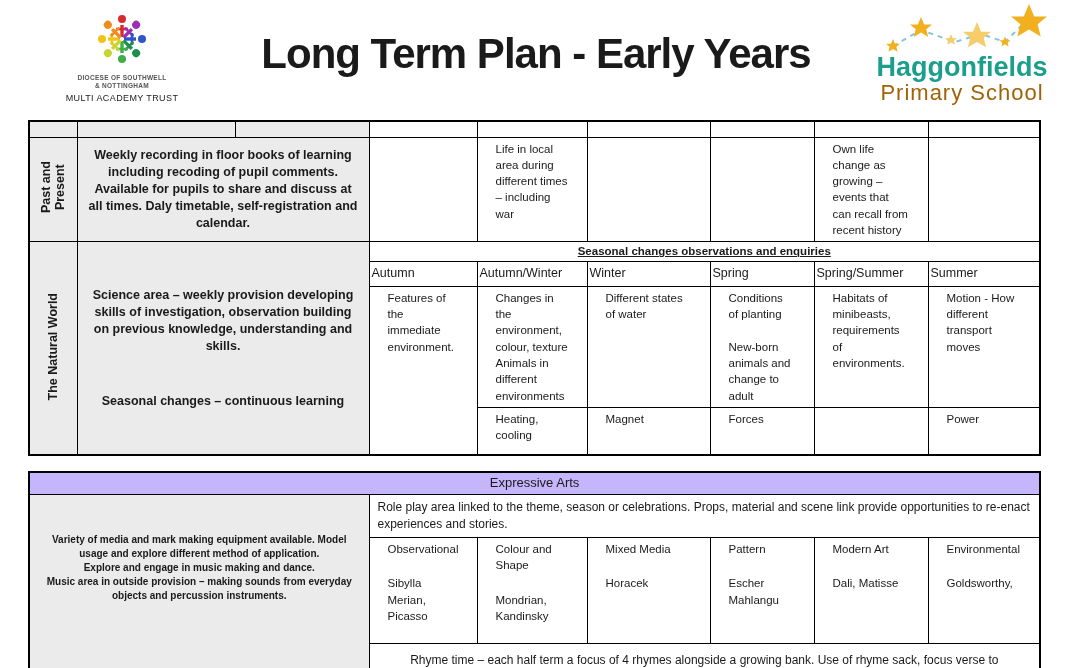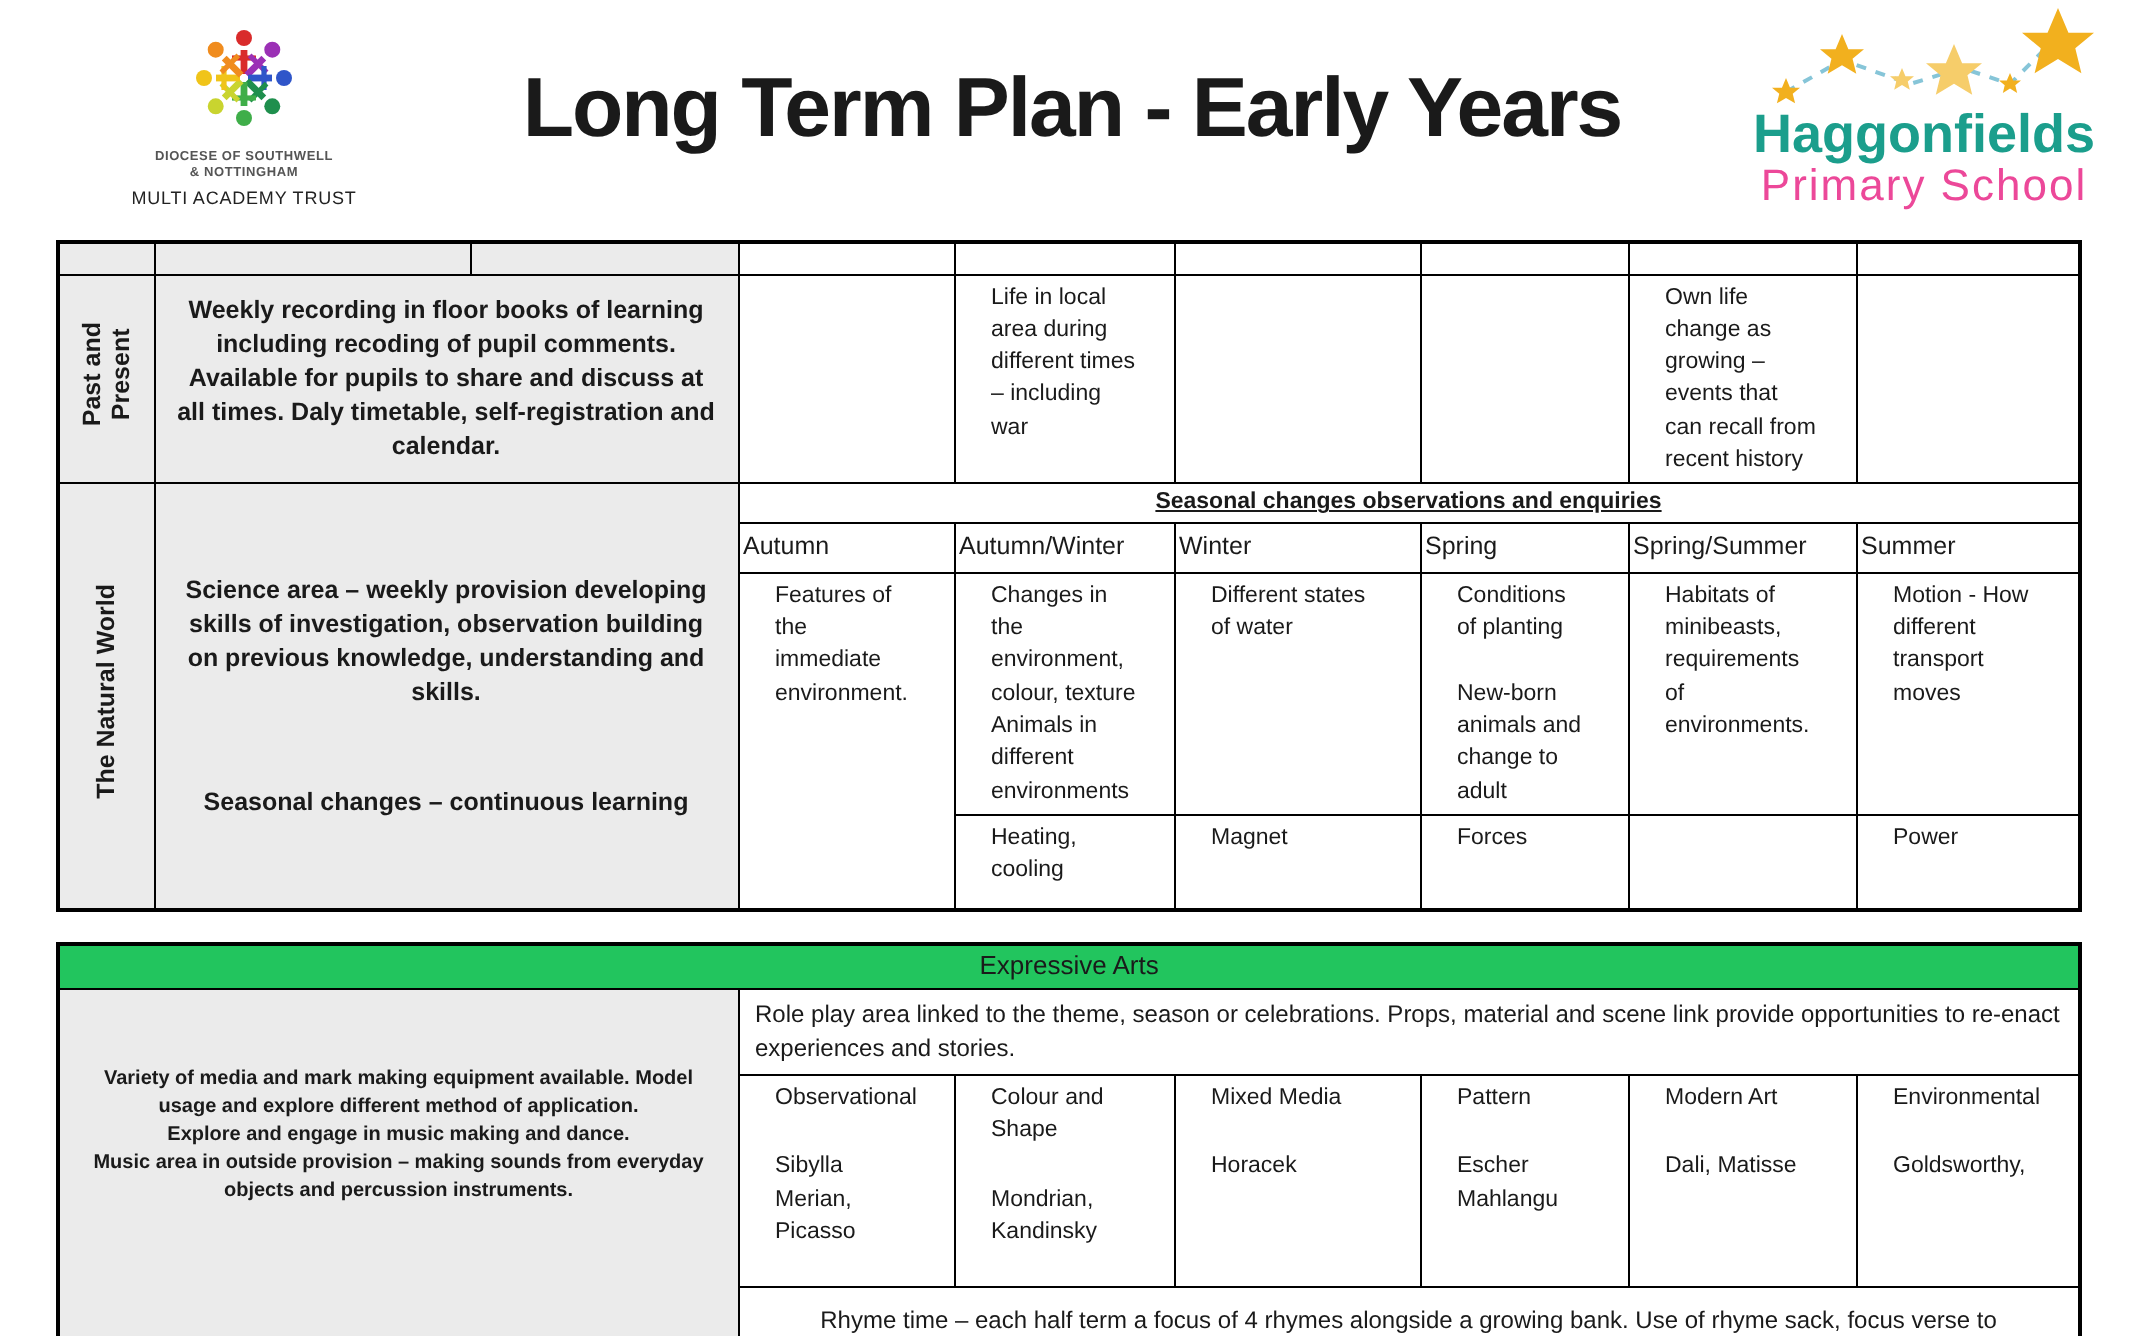--- a/index.html
+++ b/index.html
@@ -8,21 +8,21 @@
 
   
   .hdr { position:absolute; top:0; left:0; width:1072px; height:118px; }
   .title { position:absolute; top:30px; left:0; width:1072px; text-align:center;
            font-size:42px; font-weight:bold; letter-spacing:-1px; }
   .logo-left { position:absolute; top:8px; left:62px; width:120px; text-align:center; }
   .logo-left .l1 { font-size:6.5px; font-weight:bold; color:#555; letter-spacing:.3px; line-height:1.3; }
   .logo-left .l2 { font-size:9px; font-weight:normal; color:#222; letter-spacing:.4px; margin-top:2px; }
   .logo-right { position:absolute; top:4px; right:20px; width:180px; text-align:center; }
   .logo-right .name { font-size:27px; font-weight:bold; color:#1b9e8c; line-height:1.0; }
-  .logo-right .sub  { font-size:22px; color:#ec4899; letter-spacing:1px; line-height:1.1; }
+  .logo-right .sub  { font-size:22px; color:#a16207; letter-spacing:1px; line-height:1.1; }
 
   
   .content { position:absolute; left:28px; top:120px; width:1013px; }
   table { border-collapse:collapse; table-layout:fixed; width:1012px; }
   .t1, .t2 { border:2px solid #000; }
   .t2 { margin-top:15px; }
   td { border:1px solid #000; vertical-align:top; padding:3px 18px; font-size:11.5px; line-height:1.42; }
   td.gray  { background:#ebebeb; }
   td.noPad { padding:0; }
   .pre { white-space:pre-line; }
@@ -32,21 +32,21 @@
             white-space:pre-line; line-height:1.15; display:inline-block; }
 
   td.desc { background:#ebebeb; font-weight:bold; font-size:12.5px; text-align:center;
             vertical-align:middle; line-height:1.35; padding:4px 10px; }
   .descGap { margin-top:38px; }
 
   .bannerCell { text-align:center; vertical-align:middle; padding:1px; }
   .banner { font-weight:bold; font-size:11.5px; text-decoration:underline; }
   td.season { font-size:12.5px; padding:3px 2px; }
 
-  .eaBar { background:#22c55e; text-align:center; vertical-align:middle; font-size:13px; padding:1px; }
+  .eaBar { background:#c4b5fd; text-align:center; vertical-align:middle; font-size:13px; padding:1px; }
   td.eaDesc { background:#ebebeb; font-weight:bold; font-size:10px; text-align:center;
               vertical-align:middle; padding:6px 12px 60px 12px; line-height:1.4; }
   .artStyle { margin-bottom:18px; }
   td.center { text-align:center; vertical-align:middle; font-size:12px; padding:4px 40px; }
 
   
   .stars { display:block; margin:0 auto; }
 </style>
 </head>
 <body>

